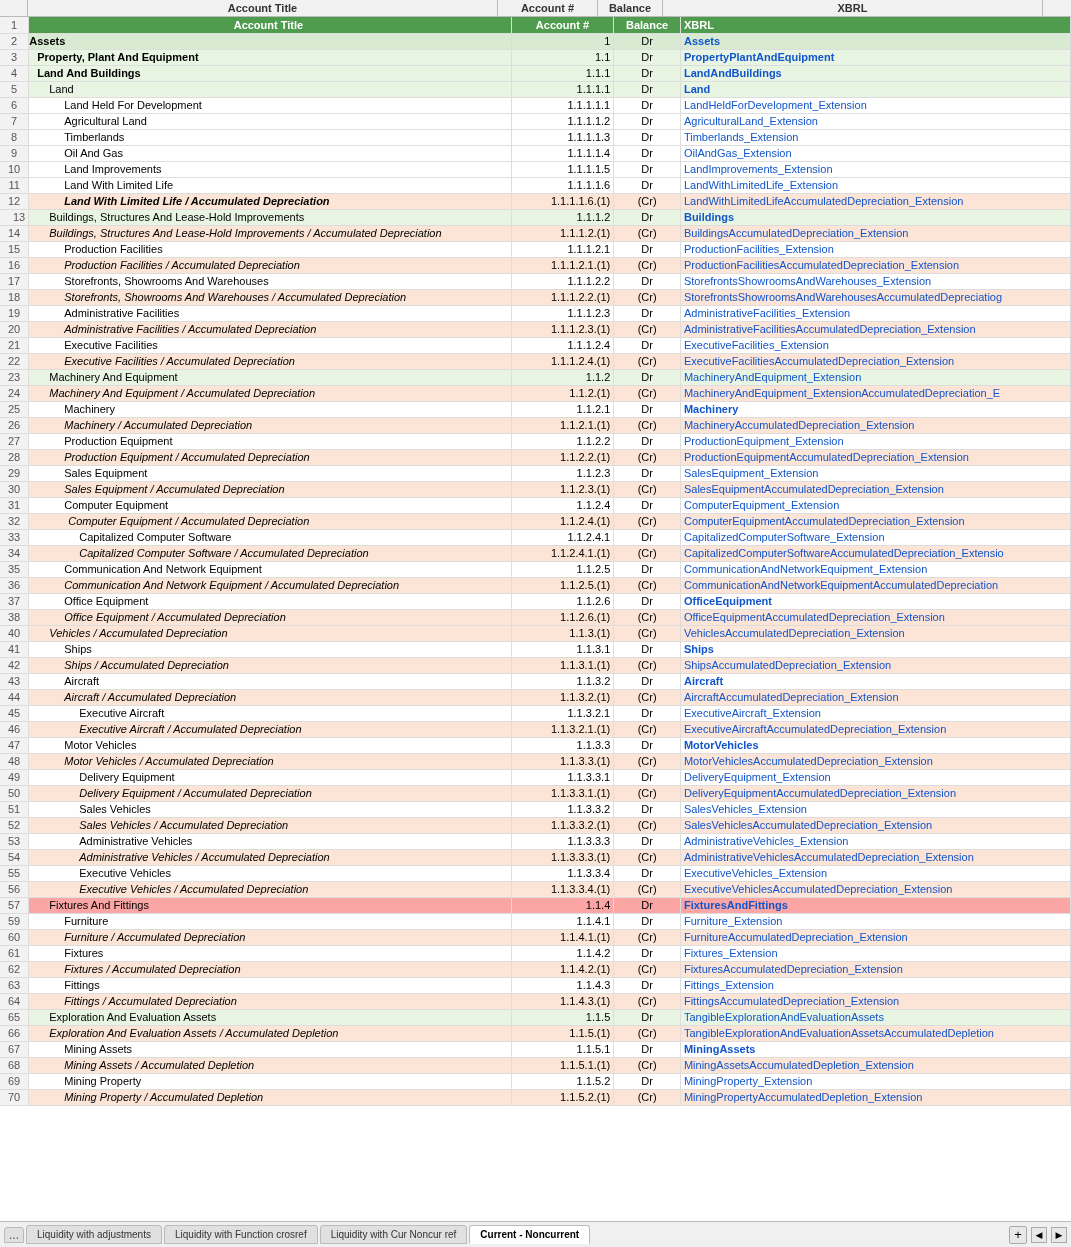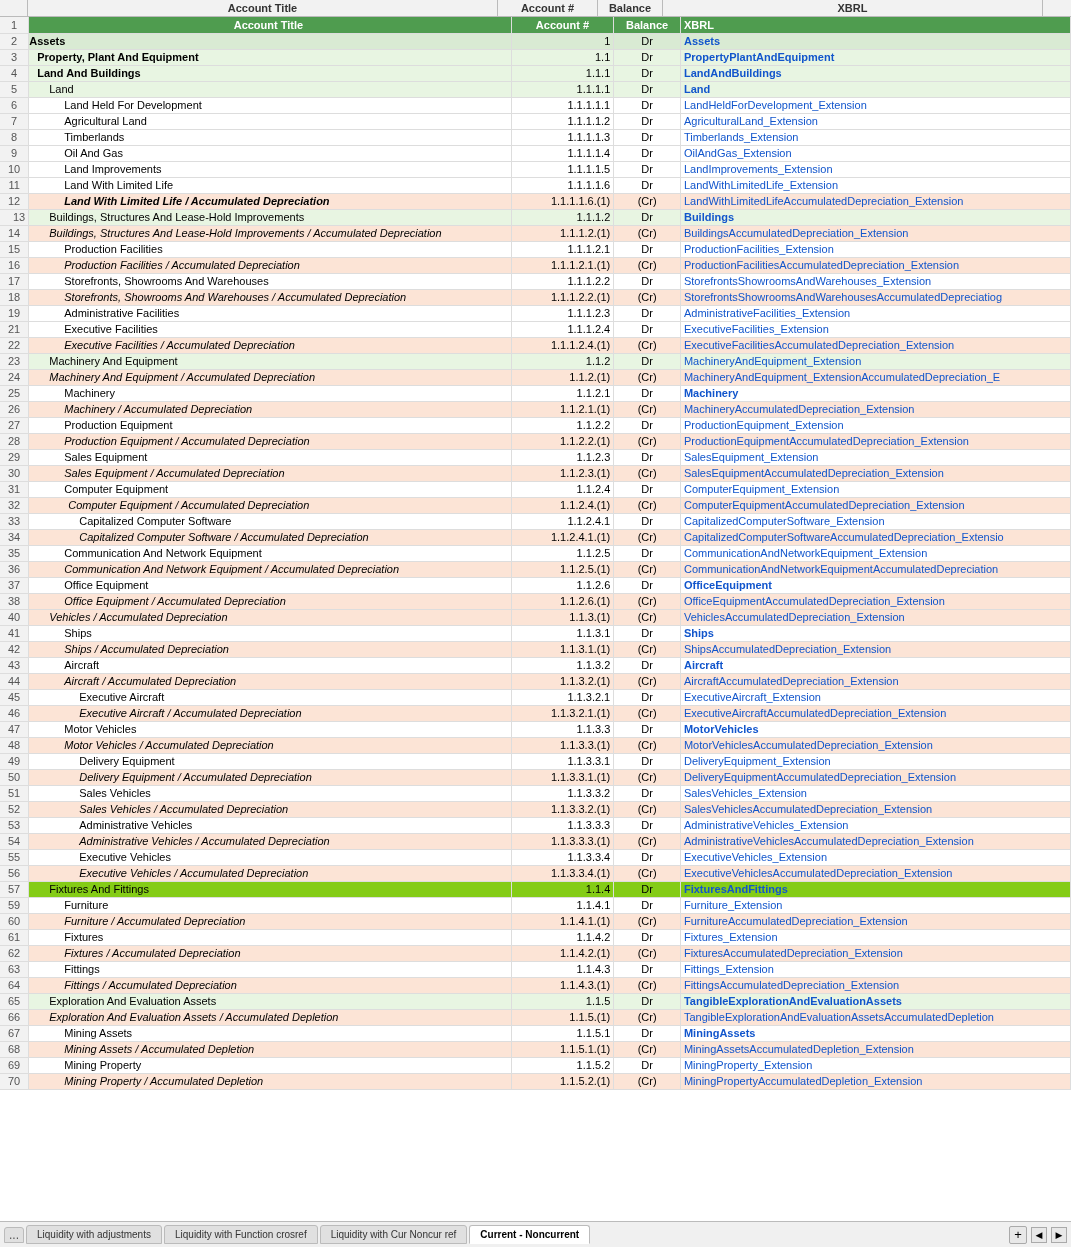--- a/index.html
+++ b/index.html
@@ -306,20 +306,27 @@
             <td class="td-c">(Cr)</td>
             <td class="td-d">StorefrontsShowroomsAndWarehousesAccumulatedDepreciatiog</td>
           </tr>
           <tr style="background: rgb(255, 255, 255);">
             <td class="td-rownum" style="background: rgb(242, 242, 242);">19</td>
             <td class="td-a" style="padding-left: 35px; font-style: normal; font-weight: normal;">Administrative Facilities</td>
             <td class="td-b">1.1.1.2.3</td>
             <td class="td-c">Dr</td>
             <td class="td-d">AdministrativeFacilities_Extension</td>
           </tr>
+          <tr style="background: rgb(252, 228, 214);">
+            <td class="td-rownum" style="background: rgb(242, 242, 242);">20</td>
+            <td class="td-a" style="padding-left: 35px; font-style: italic; font-weight: normal;">Administrative Facilities / Accumulated Depreciation</td>
+            <td class="td-b">1.1.1.2.3.(1)</td>
+            <td class="td-c">(Cr)</td>
+            <td class="td-d">AdministrativeFacilitiesAccumulatedDepreciation_Extension</td>
+          </tr>
           <tr style="background: rgb(255, 255, 255);">
             <td class="td-rownum" style="background: rgb(242, 242, 242);">21</td>
             <td class="td-a" style="padding-left: 35px; font-style: normal; font-weight: normal;">Executive Facilities</td>
             <td class="td-b">1.1.1.2.4</td>
             <td class="td-c">Dr</td>
             <td class="td-d">ExecutiveFacilities_Extension</td>
           </tr>
           <tr style="background: rgb(252, 228, 214);">
             <td class="td-rownum" style="background: rgb(242, 242, 242);">22</td>
             <td class="td-a" style="padding-left: 35px; font-style: italic; font-weight: normal;">Executive Facilities / Accumulated Depreciation</td>
@@ -551,21 +558,21 @@
             <td class="td-c">Dr</td>
             <td class="td-d">ExecutiveVehicles_Extension</td>
           </tr>
           <tr style="background: rgb(252, 228, 214);">
             <td class="td-rownum" style="background: rgb(242, 242, 242);">56</td>
             <td class="td-a" style="padding-left: 50px; font-style: italic; font-weight: normal;">Executive Vehicles / Accumulated Depreciation</td>
             <td class="td-b">1.1.3.3.4.(1)</td>
             <td class="td-c">(Cr)</td>
             <td class="td-d">ExecutiveVehiclesAccumulatedDepreciation_Extension</td>
           </tr>
-          <tr style="background: #84cc16;">
+          <tr style="background: #fca5a5;">
             <td class="td-rownum" style="background: rgb(242, 242, 242);">57</td>
             <td class="td-a" style="padding-left: 20px; font-style: normal; font-weight: normal;">Fixtures And Fittings</td>
             <td class="td-b">1.1.4</td>
             <td class="td-c">Dr</td>
             <td class="td-d" style="font-weight: bold;">FixturesAndFittings</td>
           </tr>
           <tr style="background: rgb(255, 255, 255);">
             <td class="td-rownum" style="background: rgb(242, 242, 242);">59</td>
             <td class="td-a" style="padding-left: 35px; font-style: normal; font-weight: normal;">Furniture</td>
             <td class="td-b">1.1.4.1</td>
@@ -605,21 +612,21 @@
             <td class="td-a" style="padding-left: 35px; font-style: italic; font-weight: normal;">Fittings / Accumulated Depreciation</td>
             <td class="td-b">1.1.4.3.(1)</td>
             <td class="td-c">(Cr)</td>
             <td class="td-d">FittingsAccumulatedDepreciation_Extension</td>
           </tr>
           <tr style="background: rgb(232, 245, 226);">
             <td class="td-rownum" style="background: rgb(242, 242, 242);">65</td>
             <td class="td-a" style="padding-left: 20px; font-style: normal; font-weight: normal;">Exploration And Evaluation Assets</td>
             <td class="td-b">1.1.5</td>
             <td class="td-c">Dr</td>
-            <td class="td-d" style="font-weight: bold;">TangibleExplorationAndEvaluationAssets</td>
+            <td class="td-d" style="font-weight: normal;">TangibleExplorationAndEvaluationAssets</td>
           </tr>
           <tr style="background: rgb(252, 228, 214);">
             <td class="td-rownum" style="background: rgb(242, 242, 242);">66</td>
             <td class="td-a" style="padding-left: 20px; font-style: italic; font-weight: normal;">Exploration And Evaluation Assets / Accumulated Depletion</td>
             <td class="td-b">1.1.5.(1)</td>
             <td class="td-c">(Cr)</td>
             <td class="td-d">TangibleExplorationAndEvaluationAssetsAccumulatedDepletion</td>
           </tr>
           <tr style="background: rgb(255, 255, 255);">
             <td class="td-rownum" style="background: rgb(242, 242, 242);">67</td>

